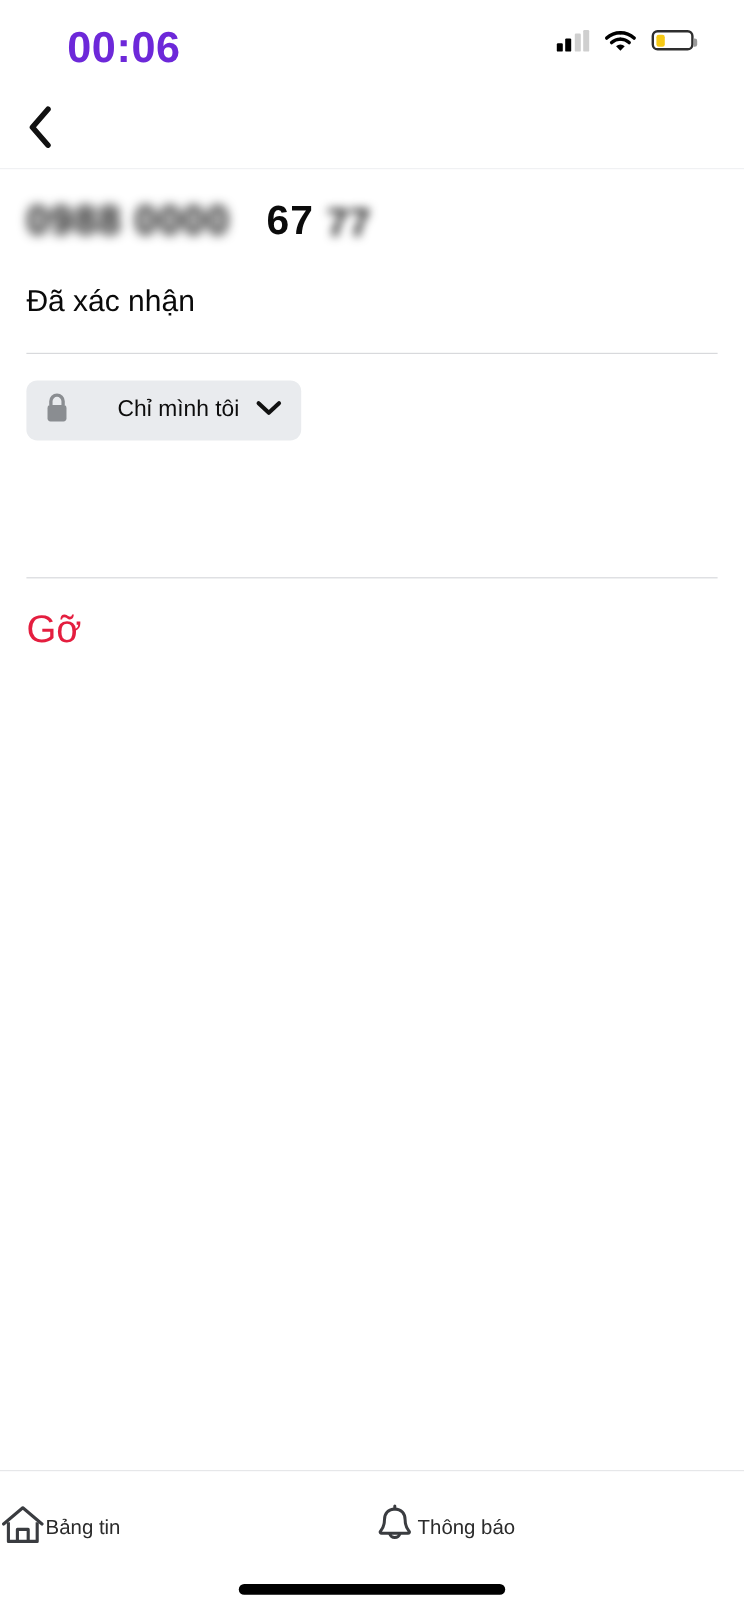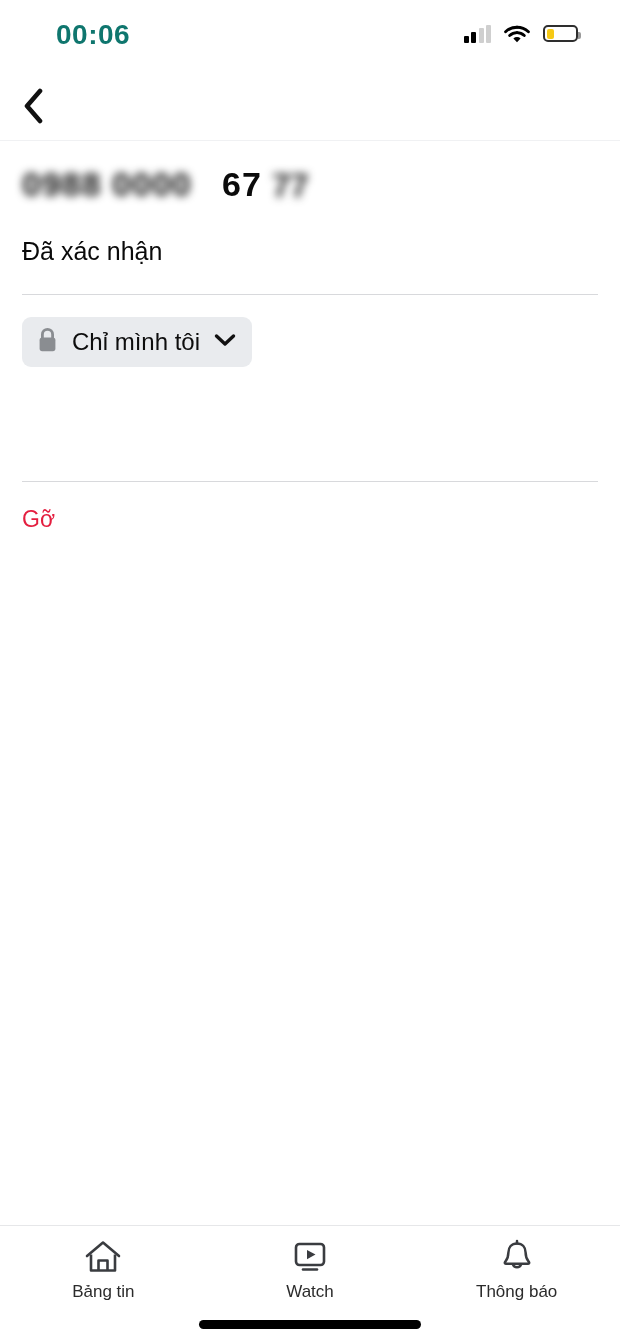--- a/index.html
+++ b/index.html
@@ -15,23 +15,23 @@
     background:#ffffff;
   }
 
   
   .statusbar {
     position:absolute; top:0; left:0;
     width:620px; height:72px;
   }
   .status-time {
     position:absolute; left:56px; top:19px;
-    font-size:28px; font-weight:bold;
+    font-size:36px; font-weight:bold;
     letter-spacing:0.5px;
-    color:#0f766e;
+    color:#6d28d9;
   }
   .status-right {
     position:absolute; right:42px; top:24px;
     display:flex; align-items:center; gap:13px;
   }
   .signal { display:flex; align-items:flex-end; gap:2.5px; height:18px; }
   .signal i { display:block; width:5px; border-radius:1px; background:#cfcfcf; }
   .signal i.on { background:#000000; }
   .signal i:nth-child(1){ height:7px; }
   .signal i:nth-child(2){ height:11px; }
@@ -111,44 +111,44 @@
   .audience-pill {
     margin:22px 0 0 22px;
     display:inline-flex; align-items:center;
     gap:14px;
     height:50px;
     padding:0 16px 0 15px;
     background:#e9ebee;
     border-radius:9px;
     cursor:pointer;
   }
-  .audience-label { font-size:24px; color:#0d0d0d; }
+  .audience-label { font-size:19px; color:#0d0d0d;margin-left:26px; }
 
   .spacer-block { height:86px; }
 
   .remove-link {
     margin:24px 0 0 22px;
-    font-size:23px;
+    font-size:32px;
     color:#e41e3f;
     cursor:pointer;
     display:inline-block;
   }
 
   
   .tabbar {
     position:absolute; left:0; bottom:0;
     width:620px; height:116px;
     background:#ffffff;
     border-top:1px solid #e6e7e9;
   }
   .tabs { display:flex; width:100%; height:78px; }
   .tab {
     flex:1;
     position:relative;
-    display:flex; flex-direction:column;
+    display:flex; flex-direction:row;
     align-items:center; justify-content:flex-start;
     padding-top:11px;
     cursor:pointer;
   }
   .tab-icon { height:40px; display:flex; align-items:center; justify-content:center; }
   .tab-label {
     margin-top:5px;
     font-size:17px;
     color:#2b2b2b;
     white-space:nowrap;
@@ -250,30 +250,20 @@
         <div class="tab-icon">
           <svg width="38" height="36" viewBox="0 0 38 36">
             <path d="M3 17 L19 3.5 L35 17" fill="none" stroke="#3a3c40" stroke-width="2.6" stroke-linecap="round" stroke-linejoin="round"></path>
             <path d="M7 15.5 V31.5 H31 V15.5" fill="none" stroke="#3a3c40" stroke-width="2.6" stroke-linejoin="round"></path>
             <path d="M14.5 31.5 V21.5 H23.5 V31.5" fill="none" stroke="#3a3c40" stroke-width="2.6" stroke-linejoin="round"></path>
           </svg>
         </div>
         <div class="tab-label">Bảng tin</div>
       </div>
 
-      <div class="tab">
-        <div class="tab-icon">
-          <svg width="38" height="36" viewBox="0 0 38 36">
-            <rect x="5" y="5" width="28" height="21" rx="3.5" fill="none" stroke="#3a3c40" stroke-width="2.6"></rect>
-            <path d="M16 11 L24.5 15.6 L16 20.2 Z" fill="#3a3c40"></path>
-            <path d="M12 30.5 H26" fill="none" stroke="#3a3c40" stroke-width="2.6" stroke-linecap="round"></path>
-          </svg>
-        </div>
-        <div class="tab-label">Watch</div>
-      </div>
 
 
 
       <div class="tab">
         <div class="tab-icon">
           <svg width="38" height="36" viewBox="0 0 38 36">
             <path d="M19 4.5 c-5.4 0-8.6 3.8-8.6 9 0 6-2.4 8.2-3.4 9.6 -0.5 0.8 0.1 1.7 1 1.7 h22 c0.9 0 1.5-0.9 1-1.7 -1-1.4-3.4-3.6-3.4-9.6 0-5.2-3.2-9-8.6-9z" fill="none" stroke="#3a3c40" stroke-width="2.5" stroke-linejoin="round"></path>
             <path d="M19 4.5 V2" fill="none" stroke="#3a3c40" stroke-width="2.5" stroke-linecap="round"></path>
             <path d="M14.8 25.2 a4.4 4.4 0 0 0 8.4 0" fill="none" stroke="#3a3c40" stroke-width="2.5" stroke-linecap="round"></path>
           </svg>

